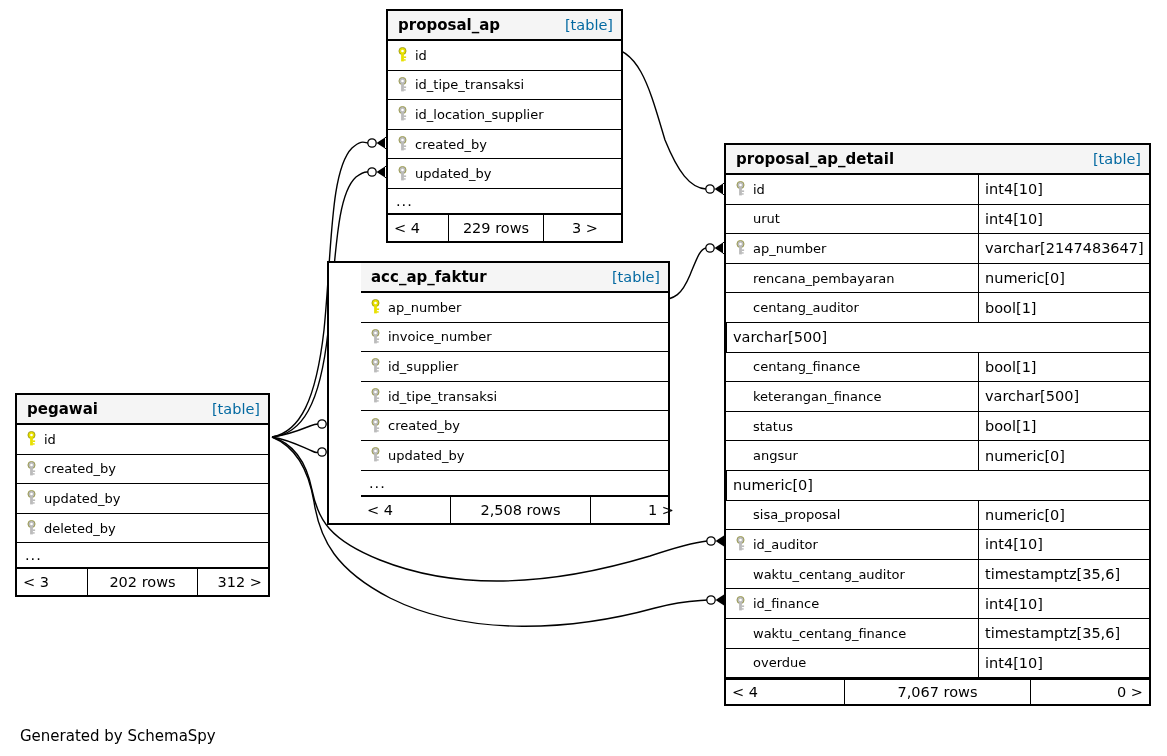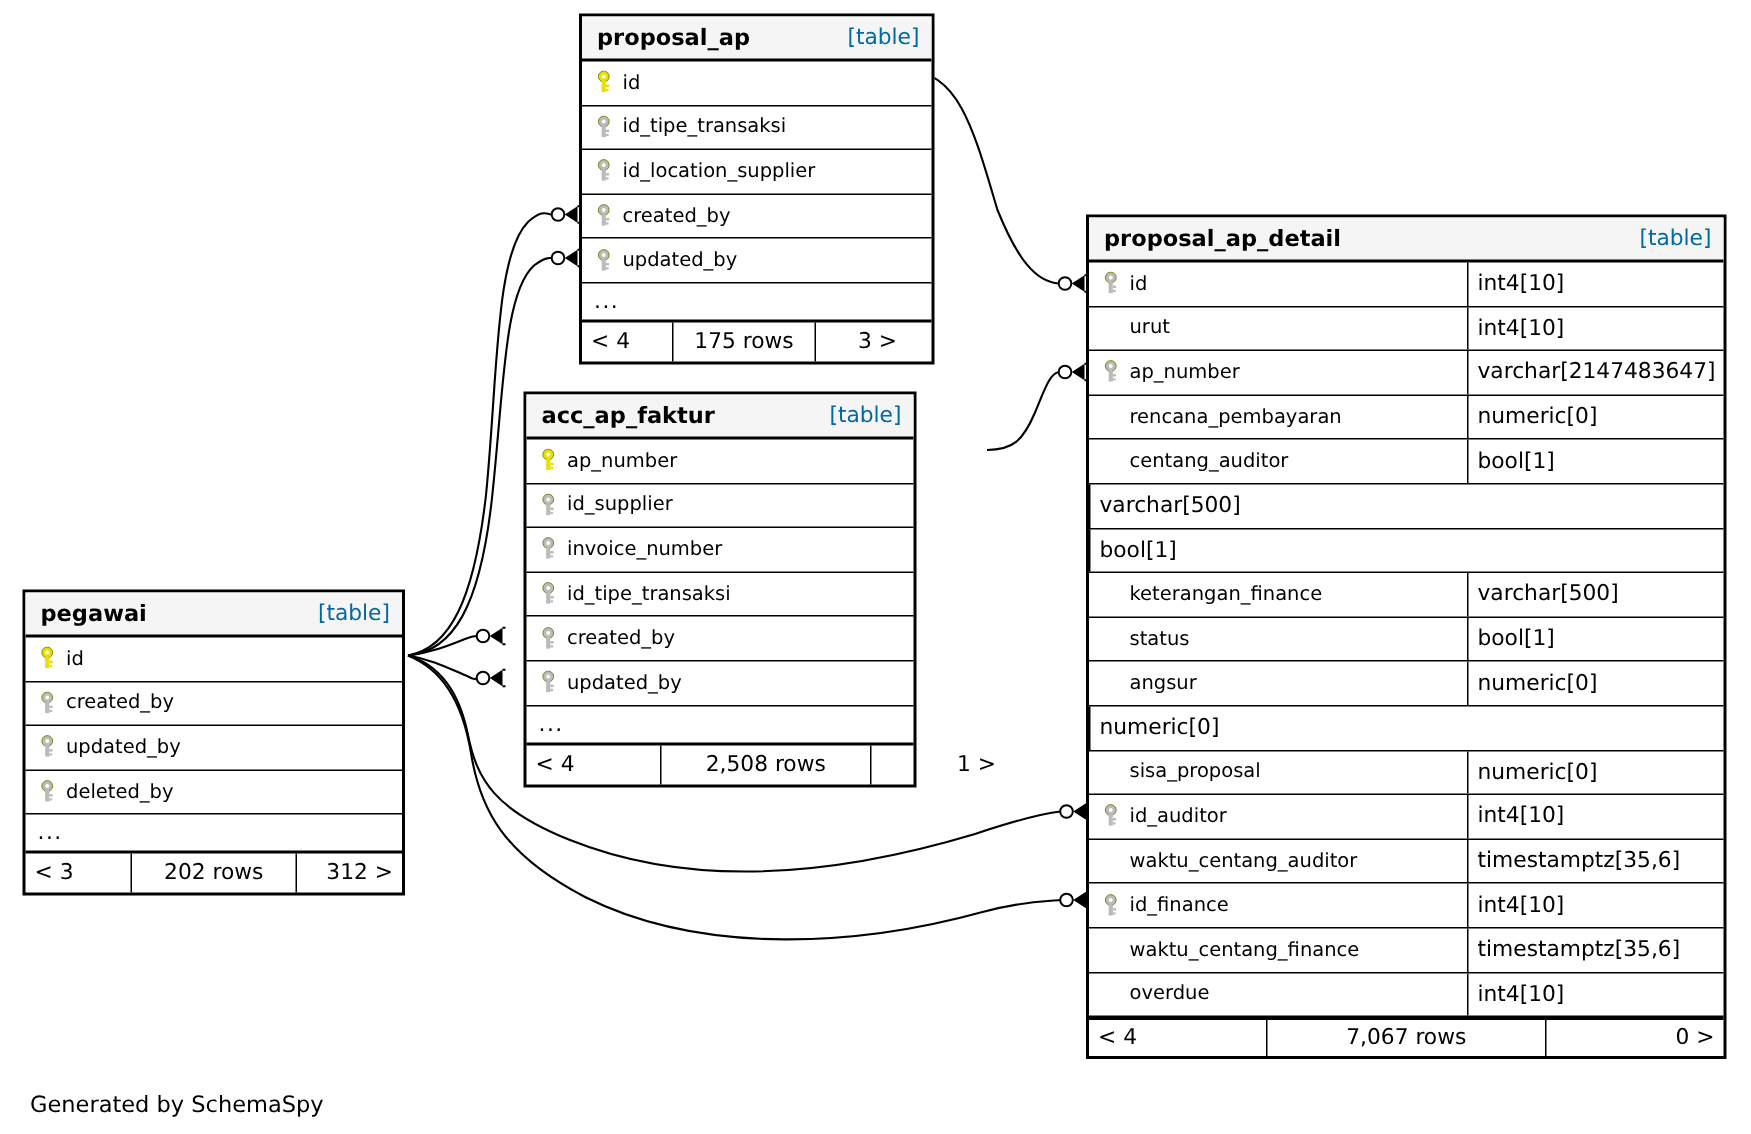--- a/index.html
+++ b/index.html
@@ -239,25 +239,25 @@
                 <rect x="5.1" y="6" width="2.8" height="8.4" fill="#bbbbbb"></rect>
                 <rect x="7.9" y="9.4" width="2.2" height="1.6" fill="#bbbbbb"></rect>
                 <rect x="7.9" y="12.2" width="1.8" height="1.5" fill="#bbbbbb"></rect>
               </svg></span>
             <span>updated_by</span>
           </div>
         </div>
         <div class="ellipsis-row">...</div>
         <div class="foot-row">
           <div class="foot-cell foot-left" style="width:60px;flex:0 0 60px;">&lt; 4</div>
-          <div class="foot-cell foot-mid" style="width:96px;flex:0 0 96px;">175 rows</div>
+          <div class="foot-cell foot-mid" style="width:96px;flex:0 0 96px;">229 rows</div>
           <div class="foot-cell foot-right" style="width:60px;flex:0 0 60px;">3 &gt;</div>
         </div>
       </div>
-      <div class="table-box" style="left: 349px; top: 261px; width: 262px;">
+      <div class="table-box" style="left: 327px; top: 261px; width: 343px; padding-left: 32px;">
         <div class="tbl-title">
           <span class="tname">acc_ap_faktur</span>
           <span class="ttag">[table]</span>
         </div>
         <div class="col-row">
           <div class="col-name">
             <span class="keyicon"><svg width="13" height="16" viewBox="0 0 13 16">
                 <circle cx="6.5" cy="4" r="3.6" fill="#e8e000" stroke="#7a7a00" stroke-width="0.6" opacity="1"></circle>
                 <circle cx="6.5" cy="4" r="1.3" fill="#ffffff"></circle>
                 <rect x="5.1" y="6" width="2.8" height="8.4" fill="#e8e000"></rect>
@@ -269,33 +269,33 @@
         </div>
         <div class="col-row">
           <div class="col-name">
             <span class="keyicon"><svg width="13" height="16" viewBox="0 0 13 16">
                 <circle cx="6.5" cy="4" r="3.6" fill="#bbbbbb" stroke="#7a7a00" stroke-width="0.6" opacity="1"></circle>
                 <circle cx="6.5" cy="4" r="1.3" fill="#ffffff"></circle>
                 <rect x="5.1" y="6" width="2.8" height="8.4" fill="#bbbbbb"></rect>
                 <rect x="7.9" y="9.4" width="2.2" height="1.6" fill="#bbbbbb"></rect>
                 <rect x="7.9" y="12.2" width="1.8" height="1.5" fill="#bbbbbb"></rect>
               </svg></span>
+            <span>invoice_number</span>
+          </div>
+        </div>
+        <div class="col-row">
+          <div class="col-name">
+            <span class="keyicon"><svg width="13" height="16" viewBox="0 0 13 16">
+                <circle cx="6.5" cy="4" r="3.6" fill="#bbbbbb" stroke="#7a7a00" stroke-width="0.6" opacity="1"></circle>
+                <circle cx="6.5" cy="4" r="1.3" fill="#ffffff"></circle>
+                <rect x="5.1" y="6" width="2.8" height="8.4" fill="#bbbbbb"></rect>
+                <rect x="7.9" y="9.4" width="2.2" height="1.6" fill="#bbbbbb"></rect>
+                <rect x="7.9" y="12.2" width="1.8" height="1.5" fill="#bbbbbb"></rect>
+              </svg></span>
             <span>id_supplier</span>
-          </div>
-        </div>
-        <div class="col-row">
-          <div class="col-name">
-            <span class="keyicon"><svg width="13" height="16" viewBox="0 0 13 16">
-                <circle cx="6.5" cy="4" r="3.6" fill="#bbbbbb" stroke="#7a7a00" stroke-width="0.6" opacity="1"></circle>
-                <circle cx="6.5" cy="4" r="1.3" fill="#ffffff"></circle>
-                <rect x="5.1" y="6" width="2.8" height="8.4" fill="#bbbbbb"></rect>
-                <rect x="7.9" y="9.4" width="2.2" height="1.6" fill="#bbbbbb"></rect>
-                <rect x="7.9" y="12.2" width="1.8" height="1.5" fill="#bbbbbb"></rect>
-              </svg></span>
-            <span>invoice_number</span>
           </div>
         </div>
         <div class="col-row">
           <div class="col-name">
             <span class="keyicon"><svg width="13" height="16" viewBox="0 0 13 16">
                 <circle cx="6.5" cy="4" r="3.6" fill="#bbbbbb" stroke="#7a7a00" stroke-width="0.6" opacity="1"></circle>
                 <circle cx="6.5" cy="4" r="1.3" fill="#ffffff"></circle>
                 <rect x="5.1" y="6" width="2.8" height="8.4" fill="#bbbbbb"></rect>
                 <rect x="7.9" y="9.4" width="2.2" height="1.6" fill="#bbbbbb"></rect>
                 <rect x="7.9" y="12.2" width="1.8" height="1.5" fill="#bbbbbb"></rect>
@@ -443,20 +443,24 @@
           <div class="col-name">
             <span class="keyicon blank"></span>
             <span>centang_auditor</span>
           </div>
           <div class="col-type" style="width:171px;flex:0 0 171px;">bool[1]</div>
         </div>
         <div class="col-row">
           <div class="col-type" style="width:171px;flex:0 0 171px;">varchar[500]</div>
         </div>
         <div class="col-row">
+          <div class="col-name">
+            <span class="keyicon blank"></span>
+            <span>centang_finance</span>
+          </div>
           <div class="col-type" style="width:171px;flex:0 0 171px;">bool[1]</div>
         </div>
         <div class="col-row">
           <div class="col-name">
             <span class="keyicon blank"></span>
             <span>keterangan_finance</span>
           </div>
           <div class="col-type" style="width:171px;flex:0 0 171px;">varchar[500]</div>
         </div>
         <div class="col-row">

